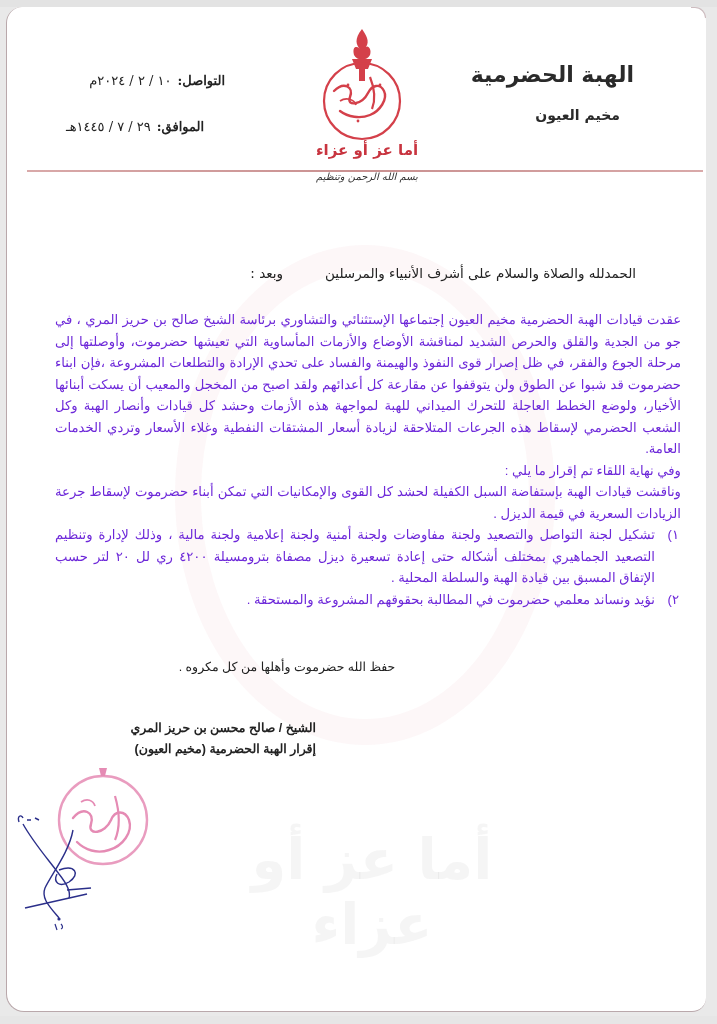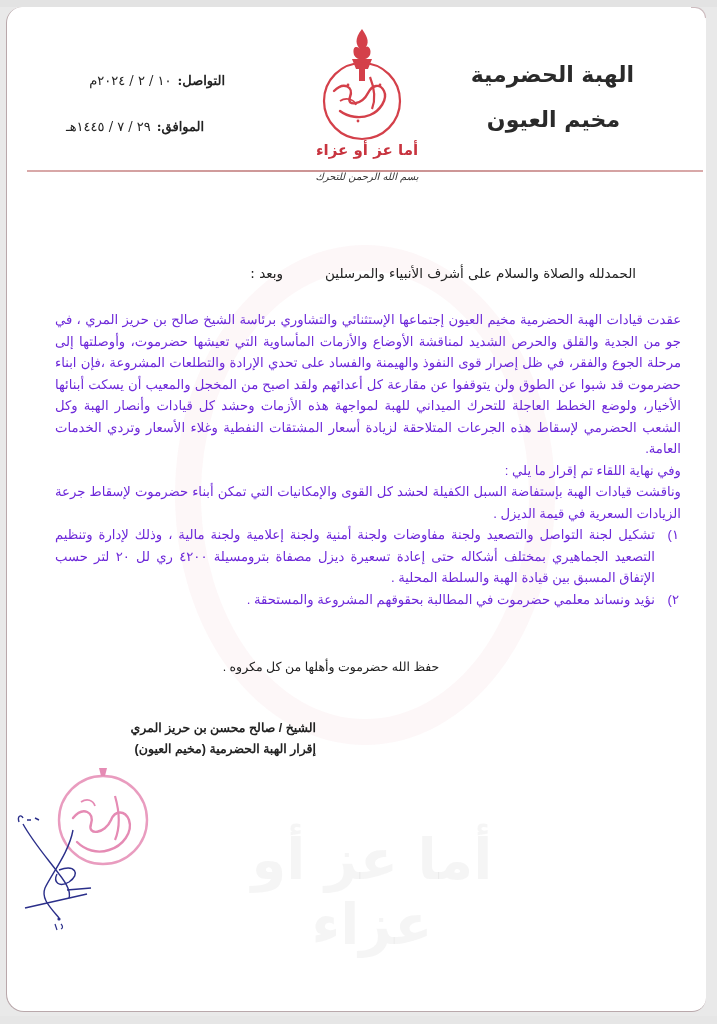--- a/index.html
+++ b/index.html
@@ -17,40 +17,40 @@
   .corner-tr { position:absolute; right:0; top:0; width:14px; height:10px; border-top:1.5px solid #cdbcbf; border-right:1.5px solid #cdbcbf; border-radius:0 14px 0 0; }
 
   
   .wm-circle { position:absolute; left:168px; top:238px; width:380px; height:500px; border-radius:50%;
     border:26px solid rgba(200,80,90,0.045); box-sizing:border-box; }
   .wm-text { position:absolute; left:200px; top:820px; width:330px; text-align:center;
     font-size:56px; font-weight:bold; color:rgba(120,120,120,0.07); direction:rtl; font-family:"DejaVu Sans", sans-serif; }
 
   
   .org-name { position:absolute; right:72px; top:55px; font-size:22px; font-weight:bold; color:#2a2a2a; direction:rtl; font-family:"DejaVu Sans", sans-serif; }
-  .org-sub { position:absolute; right:86px; top:100px; font-size:22px; font-weight:bold; color:#2a2a2a; direction:rtl; }
+  .org-sub { position:absolute; right:86px; top:100px; font-size:14px; font-weight:bold; color:#2a2a2a; direction:rtl; }
   .logo { position:absolute; left:303px; top:18px; width:104px; height:118px; }
   .motto { position:absolute; left:300px; top:134px; width:120px; text-align:center; font-size:15px; font-weight:bold; color:#c8343f; direction:rtl; }
   .date-line { position:absolute; left:38px; top:66px; width:180px; direction:rtl; font-size:13px; font-family:"DejaVu Serif", serif; color:#222; text-align:right; }
   .hijri-line { position:absolute; left:38px; top:112px; width:180px; direction:rtl; font-size:13px; font-family:"DejaVu Serif", serif; color:#222; text-align:center; }
   .date-line b, .hijri-line b { font-weight:bold; margin-left:6px; }
   .hr { position:absolute; left:20px; top:163px; width:676px; height:2px; background:linear-gradient(to right,#d9a9a9,#c99090,#d9a9a9); }
   .basmala { position:absolute; left:300px; top:164px; width:120px; text-align:center; font-size:10px; font-style:italic; color:#333; direction:rtl; font-family:"DejaVu Serif", serif; }
 
   .title { position:absolute; left:0; width:700px; top:196px; text-align:center; direction:rtl; font-size:14px; font-weight:bold; text-decoration:underline; color:#111; }
 
   .greeting { position:absolute; right:70px; top:258px; direction:rtl; font-size:13.5px; color:#222; white-space:nowrap; }
   .greeting .gap { display:inline-block; width:42px; }
 
   .body { position:absolute; left:48px; width:626px; top:302px; direction:rtl; text-align:justify; font-size:13.2px; line-height:21.5px; color:#6d28d9; font-family:"Liberation Sans", sans-serif; }
   .body p { margin:0; }
   .list { margin:0; padding:0; list-style:none; }
   .list li { position:relative; padding-right:26px; }
   .list li .num { position:absolute; right:2px; top:0; }
-  .closing { position:absolute; left:0; width:560px; top:652px; text-align:center; direction:rtl; font-size:12.5px; color:#222; font-family:"Liberation Sans", sans-serif;padding-left:44px; }
+  .closing { position:absolute; left:0; width:560px; top:652px; text-align:center; direction:rtl; font-size:12.5px; color:#222; font-family:"Liberation Sans", sans-serif; }
   .sig-name { position:absolute; right:390px; top:713px; direction:rtl; font-size:12.5px; font-weight:bold; color:#222; font-family:"Liberation Sans", sans-serif; }
   .sig-title { position:absolute; right:390px; top:734px; direction:rtl; font-size:12.5px; font-weight:bold; color:#222; font-family:"Liberation Sans", sans-serif; }
   .stamp { position:absolute; left:36px; top:755px; width:114px; height:110px; }
   .signature { position:absolute; left:6px; top:795px; width:90px; height:130px; }
 </style>
 </head>
 <body>
 
 <div class="topbar"></div>
 
@@ -78,21 +78,21 @@
   <div class="motto">أما عز أو عزاء</div>
 
   <div class="date-line">
     <b>التواصل:</b><span>١٠ / ٢ / ٢٠٢٤م</span>
   </div>
   <div class="hijri-line">
     <b>الموافق:</b><span>٢٩ / ٧ / ١٤٤٥هـ</span>
   </div>
 
   <div class="hr"></div>
-  <div class="basmala">بسم الله الرحمن للتحرك</div>
+  <div class="basmala">بسم الله الرحمن وتنظيم</div>
 
 
   <div class="greeting">
     <span>الحمدلله والصلاة والسلام على أشرف الأنبياء والمرسلين</span><span class="gap"></span><span>وبعد :</span>
   </div>
 
   <div class="body">
     <p>عقدت قيادات الهبة الحضرمية مخيم العيون إجتماعها الإستثنائي والتشاوري برئاسة الشيخ صالح بن حريز المري ، في جو من الجدية والقلق والحرص الشديد لمناقشة الأوضاع والأزمات المأساوية التي تعيشها حضرموت، وأوصلتها إلى مرحلة الجوع والفقر، في ظل إصرار قوى النفوذ والهيمنة والفساد على تحدي الإرادة والتطلعات المشروعة ،فإن ابناء حضرموت قد شبوا عن الطوق ولن يتوقفوا عن مقارعة كل أعدائهم ولقد اصبح من المخجل والمعيب أن يسكت أبنائها الأخيار، ولوضع الخطط العاجلة للتحرك الميداني للهبة لمواجهة هذه الأزمات وحشد كل قيادات وأنصار الهبة وكل الشعب الحضرمي لإسقاط هذه الجرعات المتلاحقة لزيادة أسعار المشتقات النفطية وغلاء الأسعار وتردي الخدمات العامة.</p>
     <p>وفي نهاية اللقاء تم إقرار ما يلي :</p>
     <p>وناقشت قيادات الهبة بإستفاضة السبل الكفيلة لحشد كل القوى والإمكانيات التي تمكن أبناء حضرموت لإسقاط جرعة الزيادات السعرية في قيمة الديزل .</p>

